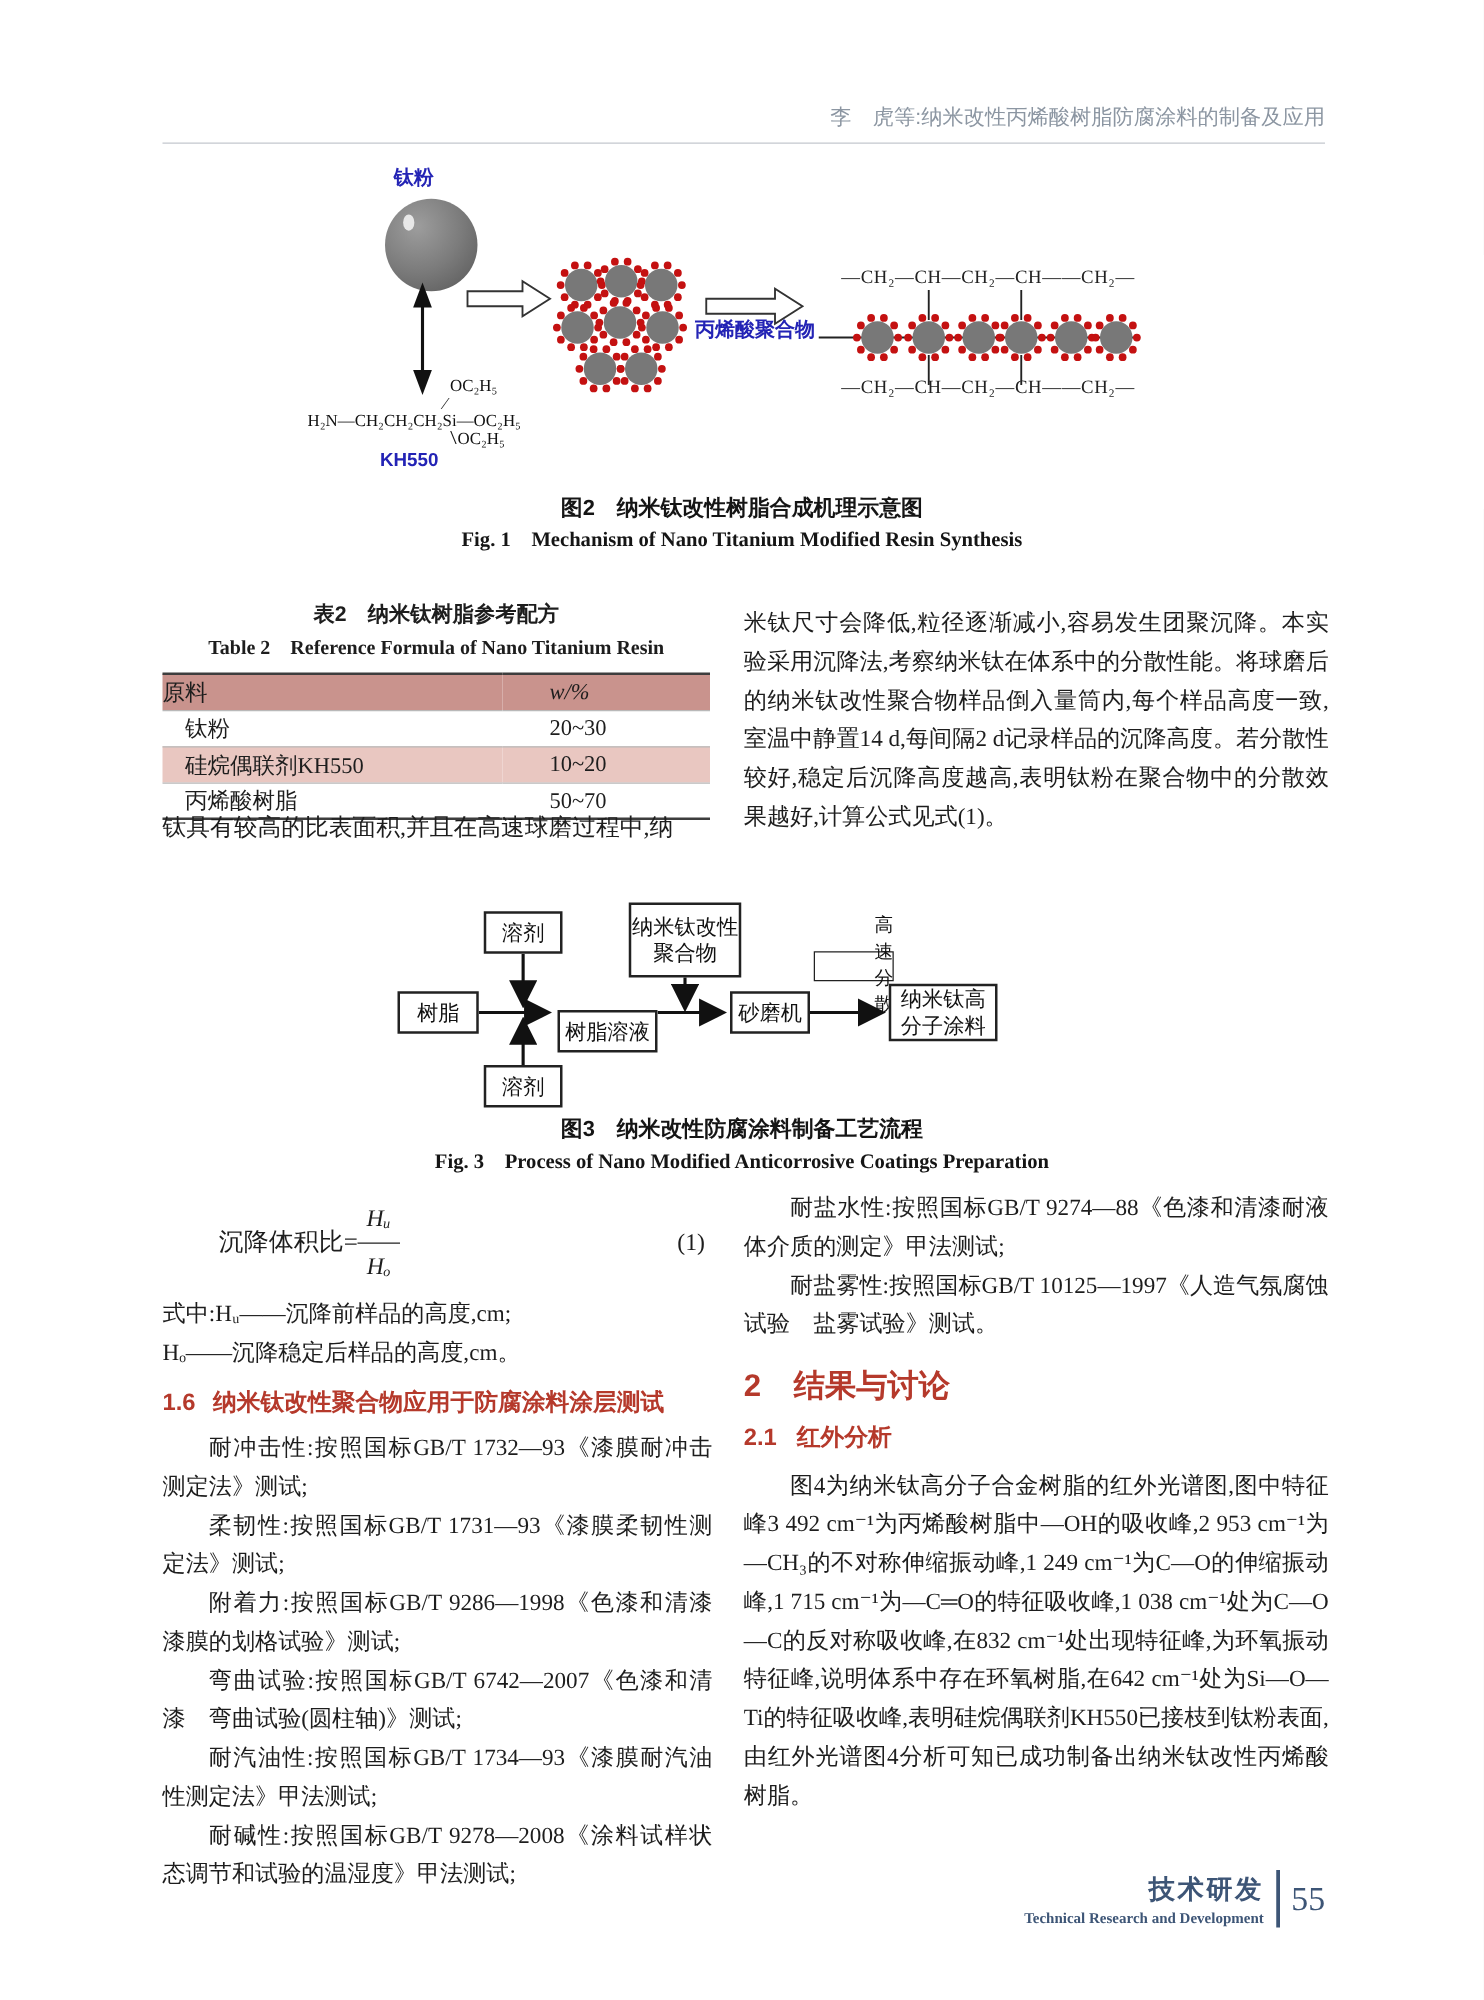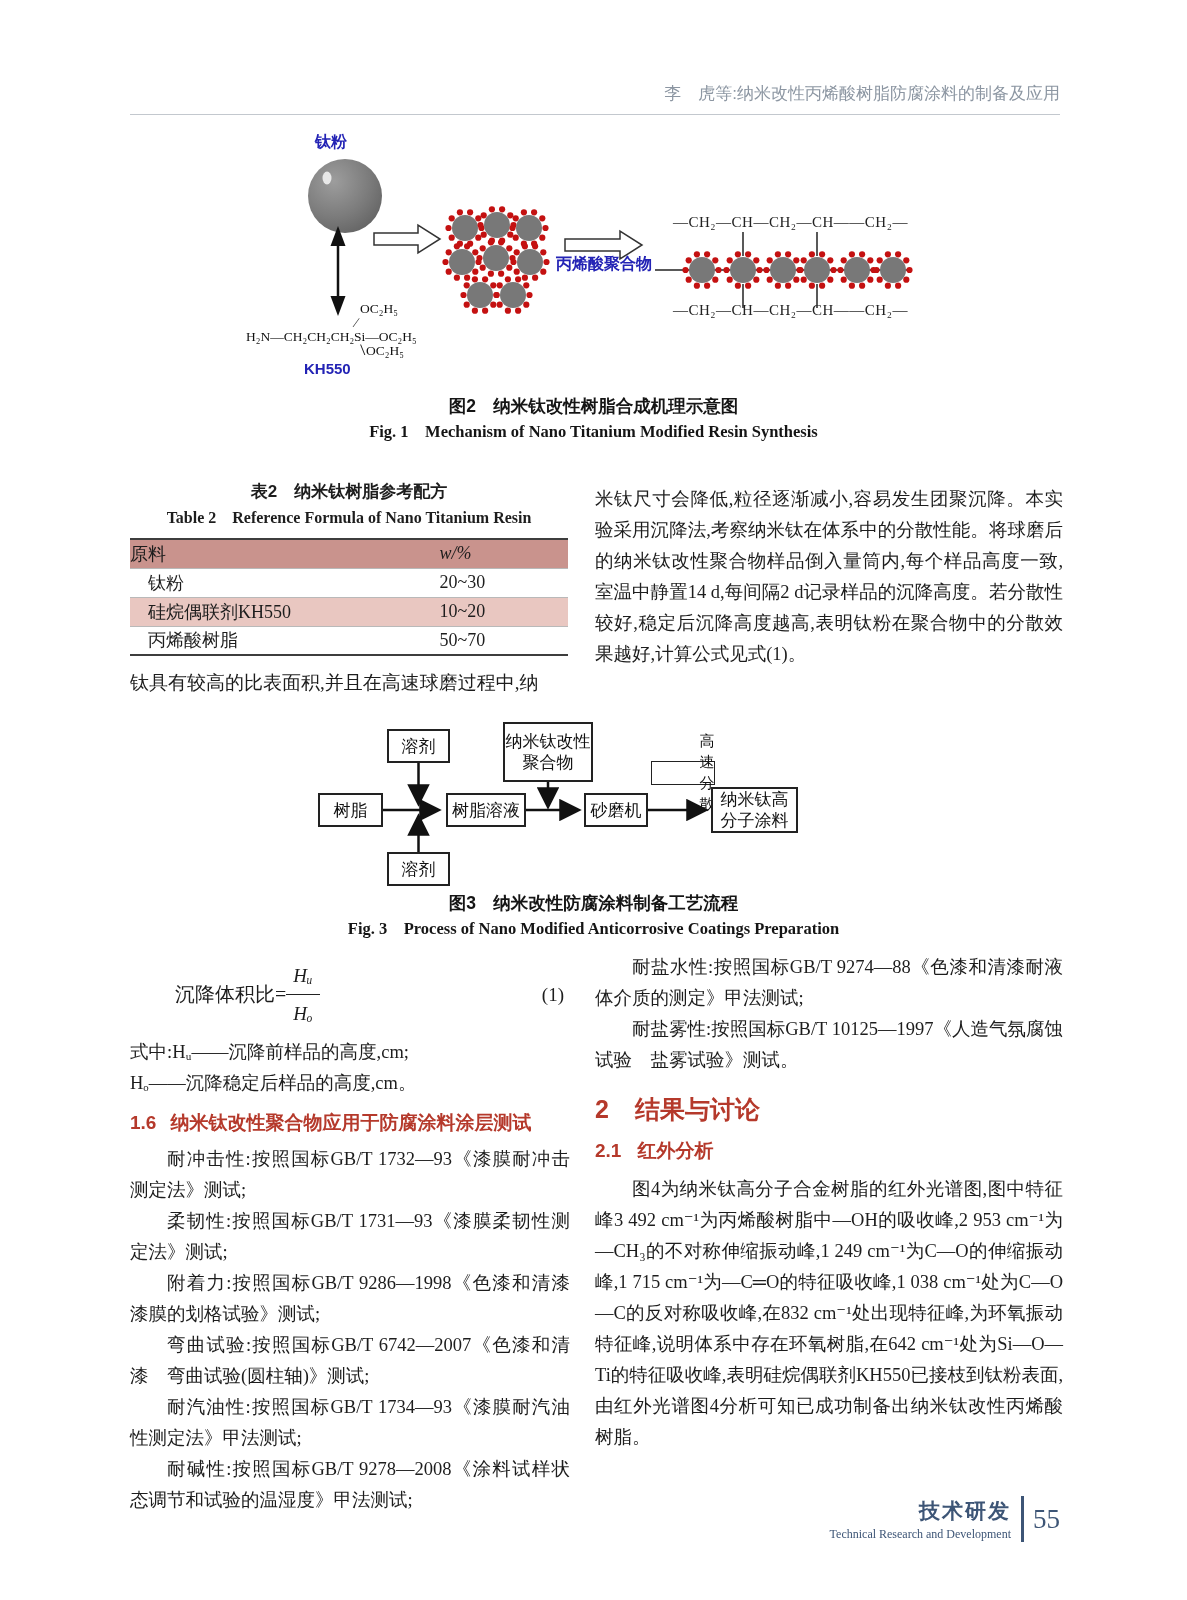--- a/index.html
+++ b/index.html
@@ -35,21 +35,21 @@
   table.t2 { width:100%; border-collapse:collapse; margin-top:9px;
     border-top:2.5px solid #3d3d3d; border-bottom:2.5px solid #3d3d3d; font-size:18px; }
   table.t2 td { height:29px; padding:0; vertical-align:middle; }
   table.t2 .c1 { width:62%; padding-left:18px; }
   table.t2 .c2 { width:38%; padding-left:38px; }
   tr.t2-head { background:#c9938d; }
   tr.t2-head .c1 { text-align:left; padding-left:0;margin-left:44px; }
   tr.t2-head .c2 { font-style:italic; }
   tr.t2-alt { background:#e9c7c1; }
   tr.t2-row td { border-top:1.5px solid #b9b9b9; }
-  .tail-line { position:absolute; left:130px; top:670px; width:440px; font-size:19px; }
+  .tail-line { position:absolute; left:130px; top:649px; width:440px; font-size:19px; }
 
   
   .col { position:absolute; font-size:18.5px; line-height:31px; text-align:justify; }
   .col p { margin:0; text-indent:2em; }
   .noindent { text-indent:0 !important; }
 
   
   .fig3 { position:absolute; left:290px; top:710px; width:580px; height:182px; }
   .fbox { position:absolute; border:2px solid #222; background:#fff; display:flex; align-items:center;
     justify-content:center; text-align:center; font-size:17px; line-height:21px; color:#111; }
@@ -70,21 +70,21 @@
   .h2x { font-size:25px; margin:18px 0 10px; }
   .h2x .h-num { margin-right:26px; }
   .h21 { font-size:19px; margin:2px 0 8px; }
   .h21 .h-num { margin-right:16px; }
 
   
   .footer { position:absolute; top:1496px; right:127px; display:flex; align-items:center; }
   .f-block { text-align:right; margin-right:10px; }
   .f-cn { font-size:21px; font-weight:bold; color:#3d5576; letter-spacing:2px;
     font-family:"Liberation Sans","DejaVu Sans",sans-serif; }
-  .f-en { font-size:12px; font-weight:normal; color:#3d5576; margin-top:2px; }
+  .f-en { font-size:12px; font-weight:bold; color:#3d5576; margin-top:2px; }
   .f-bar { width:3px; height:46px; background:#3d5576; margin-right:9px; }
   .f-num { font-size:27px; color:#3d5576; }
 </style>
 </head>
 <body>
 
 <div class="page">
 
   <div class="running-head">李　虎等:纳米改性丙烯酸树脂防腐涂料的制备及应用</div>
 
@@ -217,21 +217,21 @@
         <line x1="128.5" y1="142" x2="128.5" y2="107" marker-end="url(#arr3)"></line>
         <line x1="236" y1="100" x2="288" y2="100" marker-end="url(#arr3)"></line>
         <line x1="258" y1="58" x2="258" y2="96" marker-end="url(#arr3)"></line>
         <line x1="358" y1="100" x2="415" y2="100" marker-end="url(#arr3)"></line>
       </g>
     </svg>
     <div class="fbox" style="left:97px;  top:19px;  width:63px; height:34px;">溶剂</div>
     <div class="fbox" style="left:213px; top:12px; width:90px; height:60px;">纳米钛改性聚合物</div>
     <div class="fbox small" style="left:361px; top:51px; width:64px; height:24px;padding-left:48px;">高速分散</div>
     <div class="fbox" style="left:28px;  top:83px; width:65px; height:34px;">树脂</div>
-    <div class="fbox" style="left:156px; top:83px; width:80px; height:34px;">树脂溶液</div>
+    <div class="fbox" style="left:156px; top:98px; width:80px; height:34px;">树脂溶液</div>
     <div class="fbox" style="left:294px; top:83px; width:64px; height:34px;">砂磨机</div>
     <div class="fbox" style="left:421px; top:77px; width:87px; height:46px;">纳米钛高分子涂料</div>
     <div class="fbox" style="left:97px;  top:142px; width:63px; height:34px;">溶剂</div>
   </div>
 
   <div class="cap-cn" style="top:891px;">图3　纳米改性防腐涂料制备工艺流程</div>
   <div class="cap-en" style="top:918px;">Fig. 3　Process of Nano Modified Anticorrosive Coatings Preparation</div>
 
   <div class="col" style="left:130px; top:950px; width:440px;">
     <div class="eq-row">

